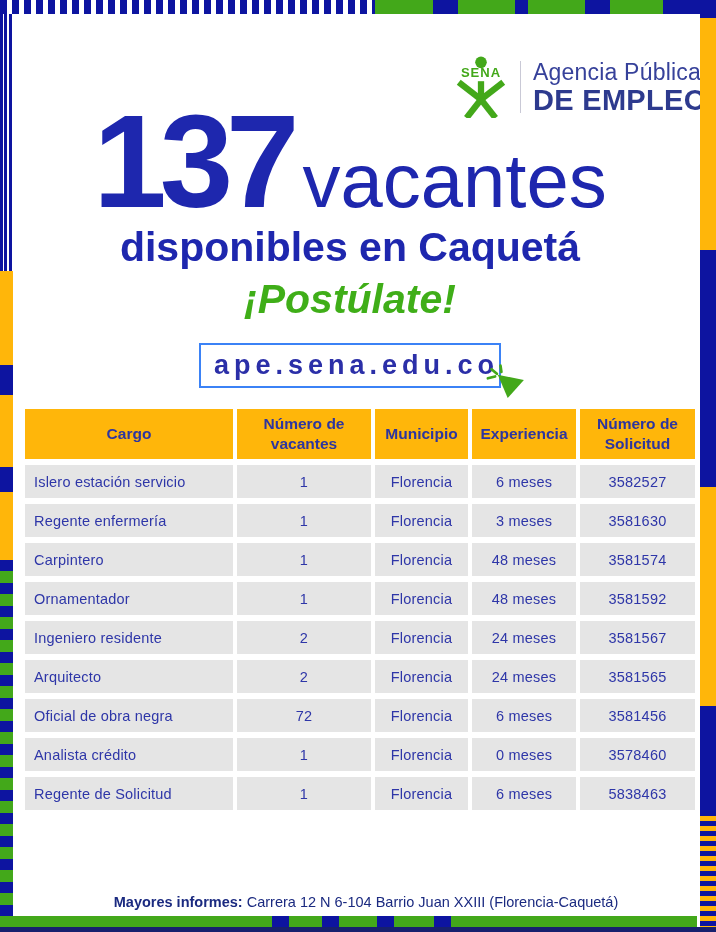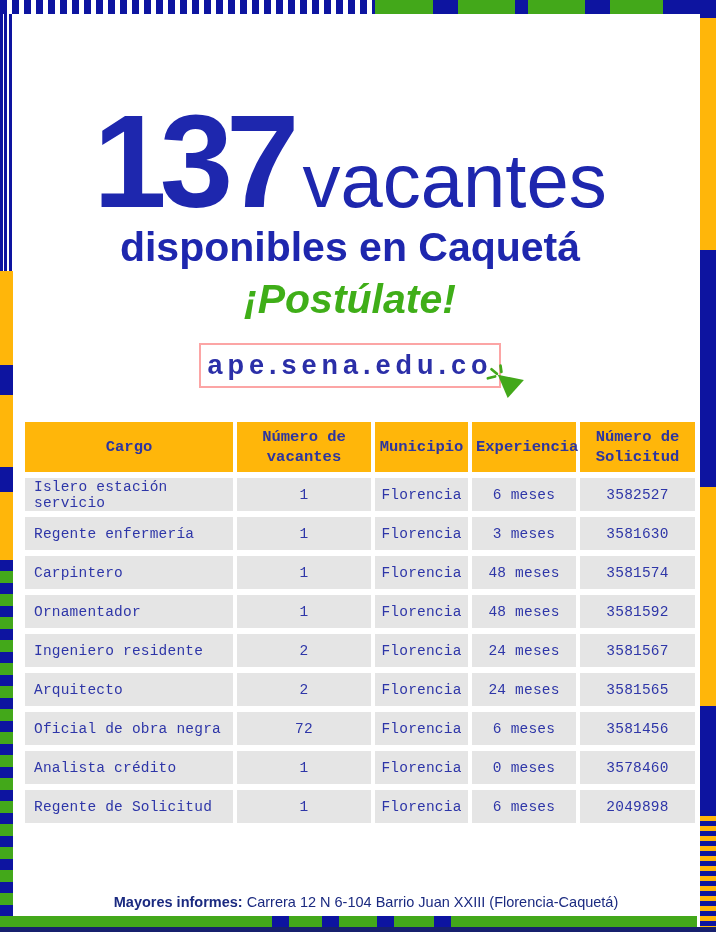--- a/index.html
+++ b/index.html
@@ -41,27 +41,27 @@
 
   
   .headline { position:absolute; top:96px; left:0; width:700px; display:flex; justify-content:center; align-items:baseline; color:#1e27ae; z-index:1; }
   .hl-count { font-size:132px; font-weight:900; letter-spacing:-7px; line-height:1; padding-right:10px; }
   .hl-unit  { font-size:76px; font-weight:400; letter-spacing:0; line-height:1; }
   .subtitle { position:absolute; top:224px; left:0; width:700px; text-align:center; font-size:41px; font-weight:bold; color:#1e27ae; }
   .cta { position:absolute; top:276px; left:0; width:700px; text-align:center; font-size:41px; font-weight:bold; font-style:italic; color:#3fae18; }
 
   
   .url-row { position:absolute; top:343px; left:0; width:700px; display:flex; justify-content:center; }
-  .url-box { position:relative; width:302px; height:45px; border:2px solid #fca5a5; background:#ffffff;
-             display:flex; align-items:center; justify-content:center; }
+  .url-box { position:relative; width:302px; height:45px; border:2px solid #3b82f6; background:#ffffff;
+             display:flex; align-items:center; justify-content:flex-end; }
   .url-text { font-size:27px; font-weight:bold; color:#2b2fa8; letter-spacing:5px; }
   .cursor-icon { position:absolute; right:-26px; bottom:-17px; }
 
   
-  .vac-table { position:absolute; top:416px; left:21px; width:676px; border-collapse:separate; border-spacing:4px 6px; table-layout:fixed;font-family:Liberation Mono, monospace; }
+  .vac-table { position:absolute; top:403px; left:21px; width:676px; border-collapse:separate; border-spacing:4px 6px; table-layout:fixed; }
   .vac-table th { background:#ffb60a; color:#2d35a0; font-size:15.5px; font-weight:bold; height:50px; vertical-align:middle; text-align:center; line-height:1.3; padding:0 4px; }
   .vac-table td { background:#e5e5e5; color:#2e36a8; font-size:14.5px; height:33px; vertical-align:middle; text-align:center; letter-spacing:0.2px; }
   .vac-table td:first-child { text-align:left; padding-left:9px; }
 
   
   .footer { position:absolute; bottom:22px; left:16px; width:700px; text-align:center; font-size:14.5px; color:#1b2a80; z-index:1; }
   .footer b { font-weight:bold; }
 </style>
 </head>
 <body>
@@ -100,20 +100,40 @@
   </div>
 
   <div class="bottom-green">
     <div class="bg-sq" style="left:272px"></div>
     <div class="bg-sq" style="left:322px"></div>
     <div class="bg-sq" style="left:377px"></div>
     <div class="bg-sq" style="left:434px"></div>
   </div>
   <div class="bottom-navy"></div>
 
+  <div class="logo-row">
+    <div class="logo-mark">
+      <svg width="58" height="62" viewBox="0 0 60 64" aria-hidden="true">
+        <circle cx="30" cy="6.5" r="6" fill="#43a81a"></circle>
+        <text x="30" y="22" text-anchor="middle" font-family="Liberation Sans, sans-serif" font-size="13.5" font-weight="bold" fill="#43a81a" letter-spacing="1">SENA</text>
+        <g stroke="#43a81a" stroke-width="6.5" fill="none">
+          <path d="M7,27 L30,45"></path>
+            <path d="M53,27 L30,45"></path>
+          <path d="M30,26 L30,45"></path>
+          <path d="M30,45 L15,64"></path>
+            <path d="M30,45 L45,64"></path>
+        </g>
+      </svg>
+    </div>
+    <div class="logo-divider"></div>
+    <div class="logo-text">
+      <div class="l1">Agencia Pública</div>
+      <div class="l2">DE EMPLEO</div>
+    </div>
+  </div>
 
   <div class="headline">
     <span class="hl-count">137</span>
     <span class="hl-unit">vacantes</span>
   </div>
   <div class="subtitle">disponibles en Caquetá</div>
   <div class="cta">¡Postúlate!</div>
 
   <div class="url-row">
     <div class="url-box">
@@ -203,21 +223,21 @@
           <td>1</td>
           <td>Florencia</td>
           <td>0 meses</td>
           <td>3578460</td>
         </tr>
         <tr>
           <td>Regente de Solicitud</td>
           <td>1</td>
           <td>Florencia</td>
           <td>6 meses</td>
-          <td>2049898</td>
+          <td>5838463</td>
         </tr>
       </tbody>
   </table>
 
   <div class="footer">
     <b>Mayores informes:</b><span> Carrera 12 N 6-104 Barrio Juan XXIII (Florencia-Caquetá)</span>
   </div>
 
 </div>
 

